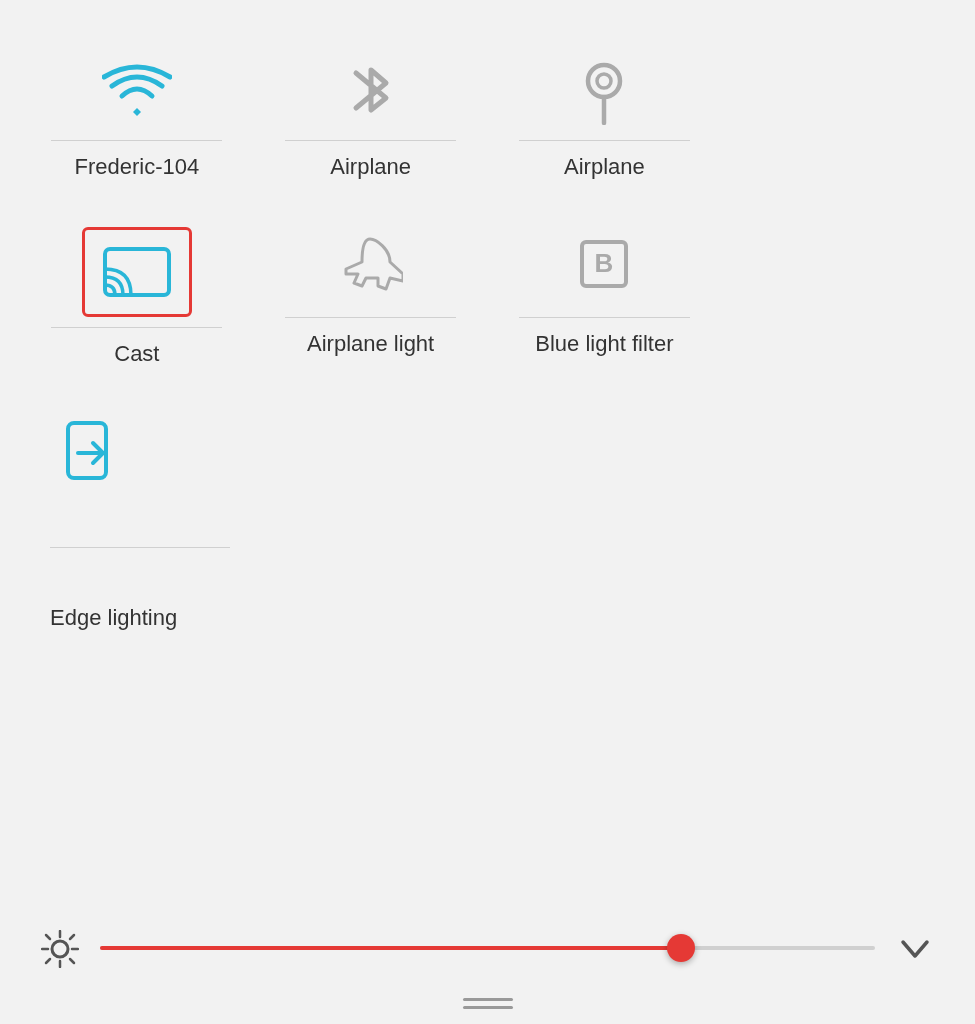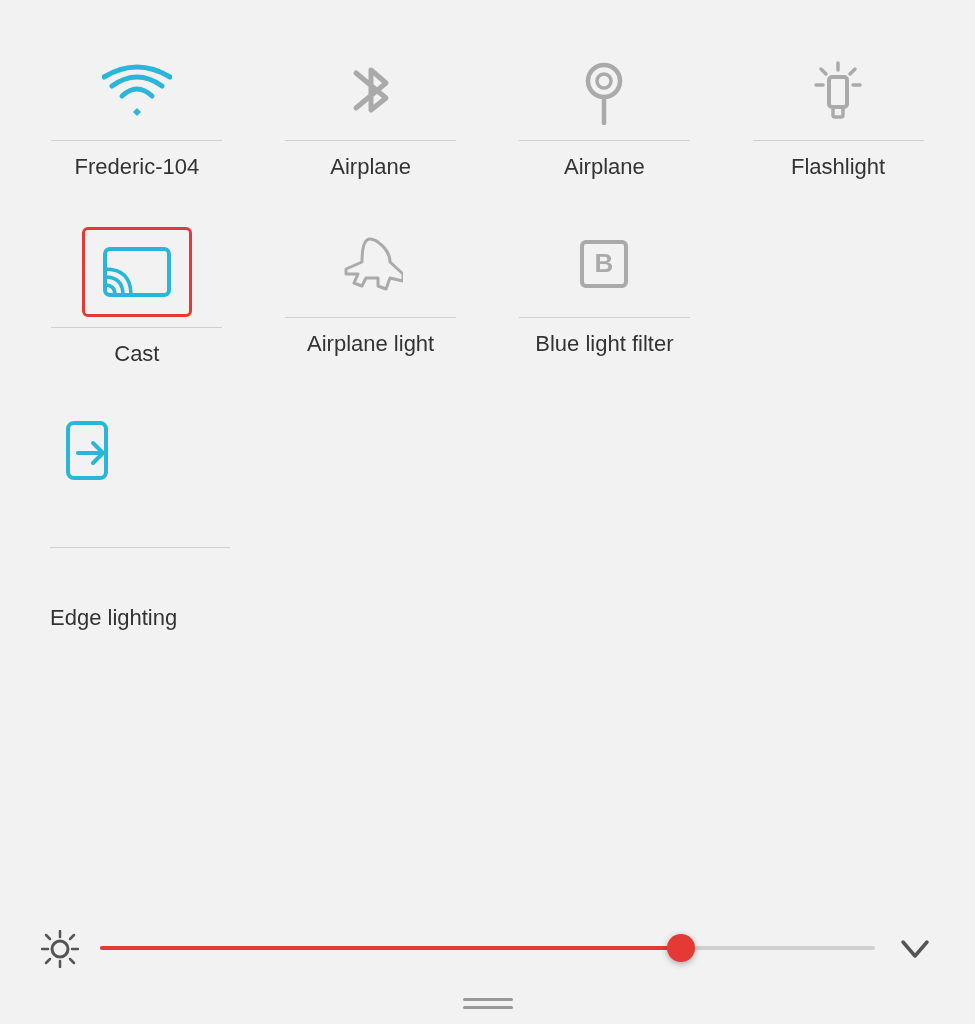--- a/index.html
+++ b/index.html
@@ -222,37 +222,20 @@
         <svg width="55" height="70" viewBox="0 0 55 70">
           <circle cx="27" cy="26" r="16" stroke="#aaa" stroke-width="4.5" fill="none"></circle>
           <path d="M27 42 L27 68" stroke="#aaa" stroke-width="4.5" stroke-linecap="round"></path>
           <circle cx="27" cy="26" r="7" stroke="#aaa" stroke-width="3.5" fill="none"></circle>
         </svg>
       </div>
       <div class="divider"></div>
       <span class="tile-label">Airplane</span>
     </div>
 
-    <div class="tile">
-      <div class="icon-area">
-        <svg width="55" height="70" viewBox="0 0 55 70">
-
-          <rect x="18" y="22" width="18" height="30" rx="3" stroke="#aaa" stroke-width="4" fill="none"></rect>
-          <rect x="22" y="52" width="10" height="10" rx="2" stroke="#aaa" stroke-width="3.5" fill="none"></rect>
-
-          <line x1="27" y1="8" x2="27" y2="15" stroke="#aaa" stroke-width="3.5" stroke-linecap="round"></line>
-          <line x1="10" y1="14" x2="15" y2="19" stroke="#aaa" stroke-width="3.5" stroke-linecap="round"></line>
-          <line x1="44" y1="14" x2="39" y2="19" stroke="#aaa" stroke-width="3.5" stroke-linecap="round"></line>
-          <line x1="5" y1="30" x2="12" y2="30" stroke="#aaa" stroke-width="3.5" stroke-linecap="round"></line>
-          <line x1="49" y1="30" x2="42" y2="30" stroke="#aaa" stroke-width="3.5" stroke-linecap="round"></line>
-        </svg>
-      </div>
-      <div class="divider"></div>
-      <span class="tile-label">Flashlight</span>
-    </div>
 
   </div>
 
   <div class="grid" style="margin-top:10px;">
 
     <div class="tile tile-cast">
       <div class="cast-box">
         <svg width="72" height="58" viewBox="0 0 72 58">
 
           <rect x="4" y="6" width="64" height="46" rx="5" stroke="#29b6d8" stroke-width="4" fill="none"></rect>

